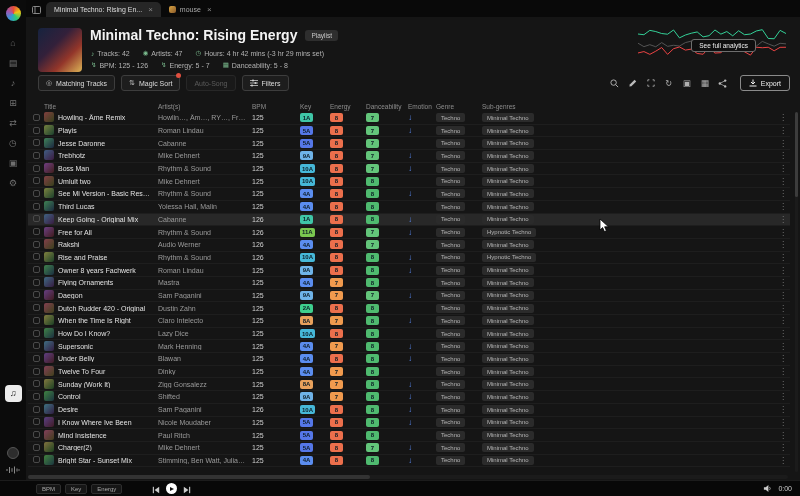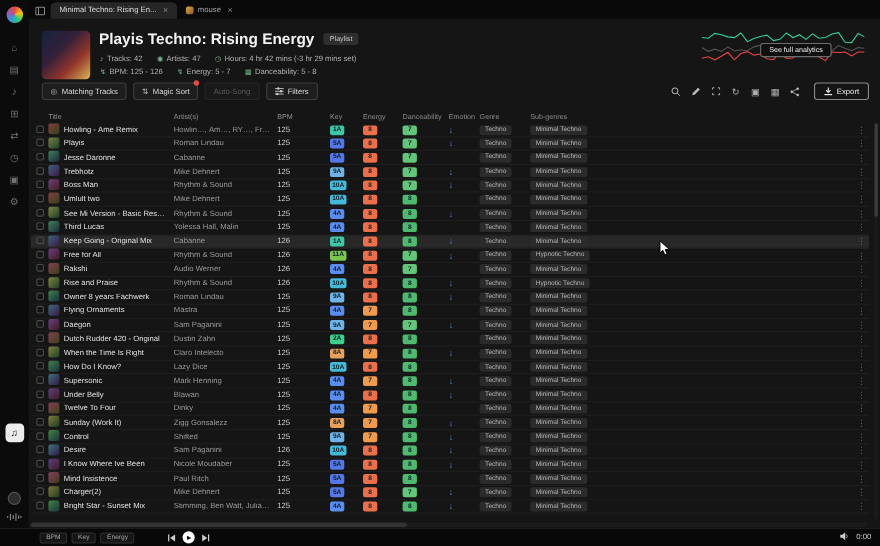--- a/index.html
+++ b/index.html
@@ -152,21 +152,21 @@
     <div class="tab">
       <span class="tab-fav"></span>
       <span>mouse</span>
       <span class="close">×</span>
     </div>
   </div>
 
   <div class="content">
     <div class="cover"></div>
     <div class="page-title">
-      <span>Playis Techno: Rising Energy</span>
+      <span>Minimal Techno: Rising Energy</span>
       <span class="type-badge">Playlist</span>
     </div>
     <div class="stats stats1">
       <span class="stat">
           <i>♪</i>
           <span>Tracks: 42</span>
         </span>
       <span class="stat">
           <i>◉</i>
           <span>Artists: 47</span>

